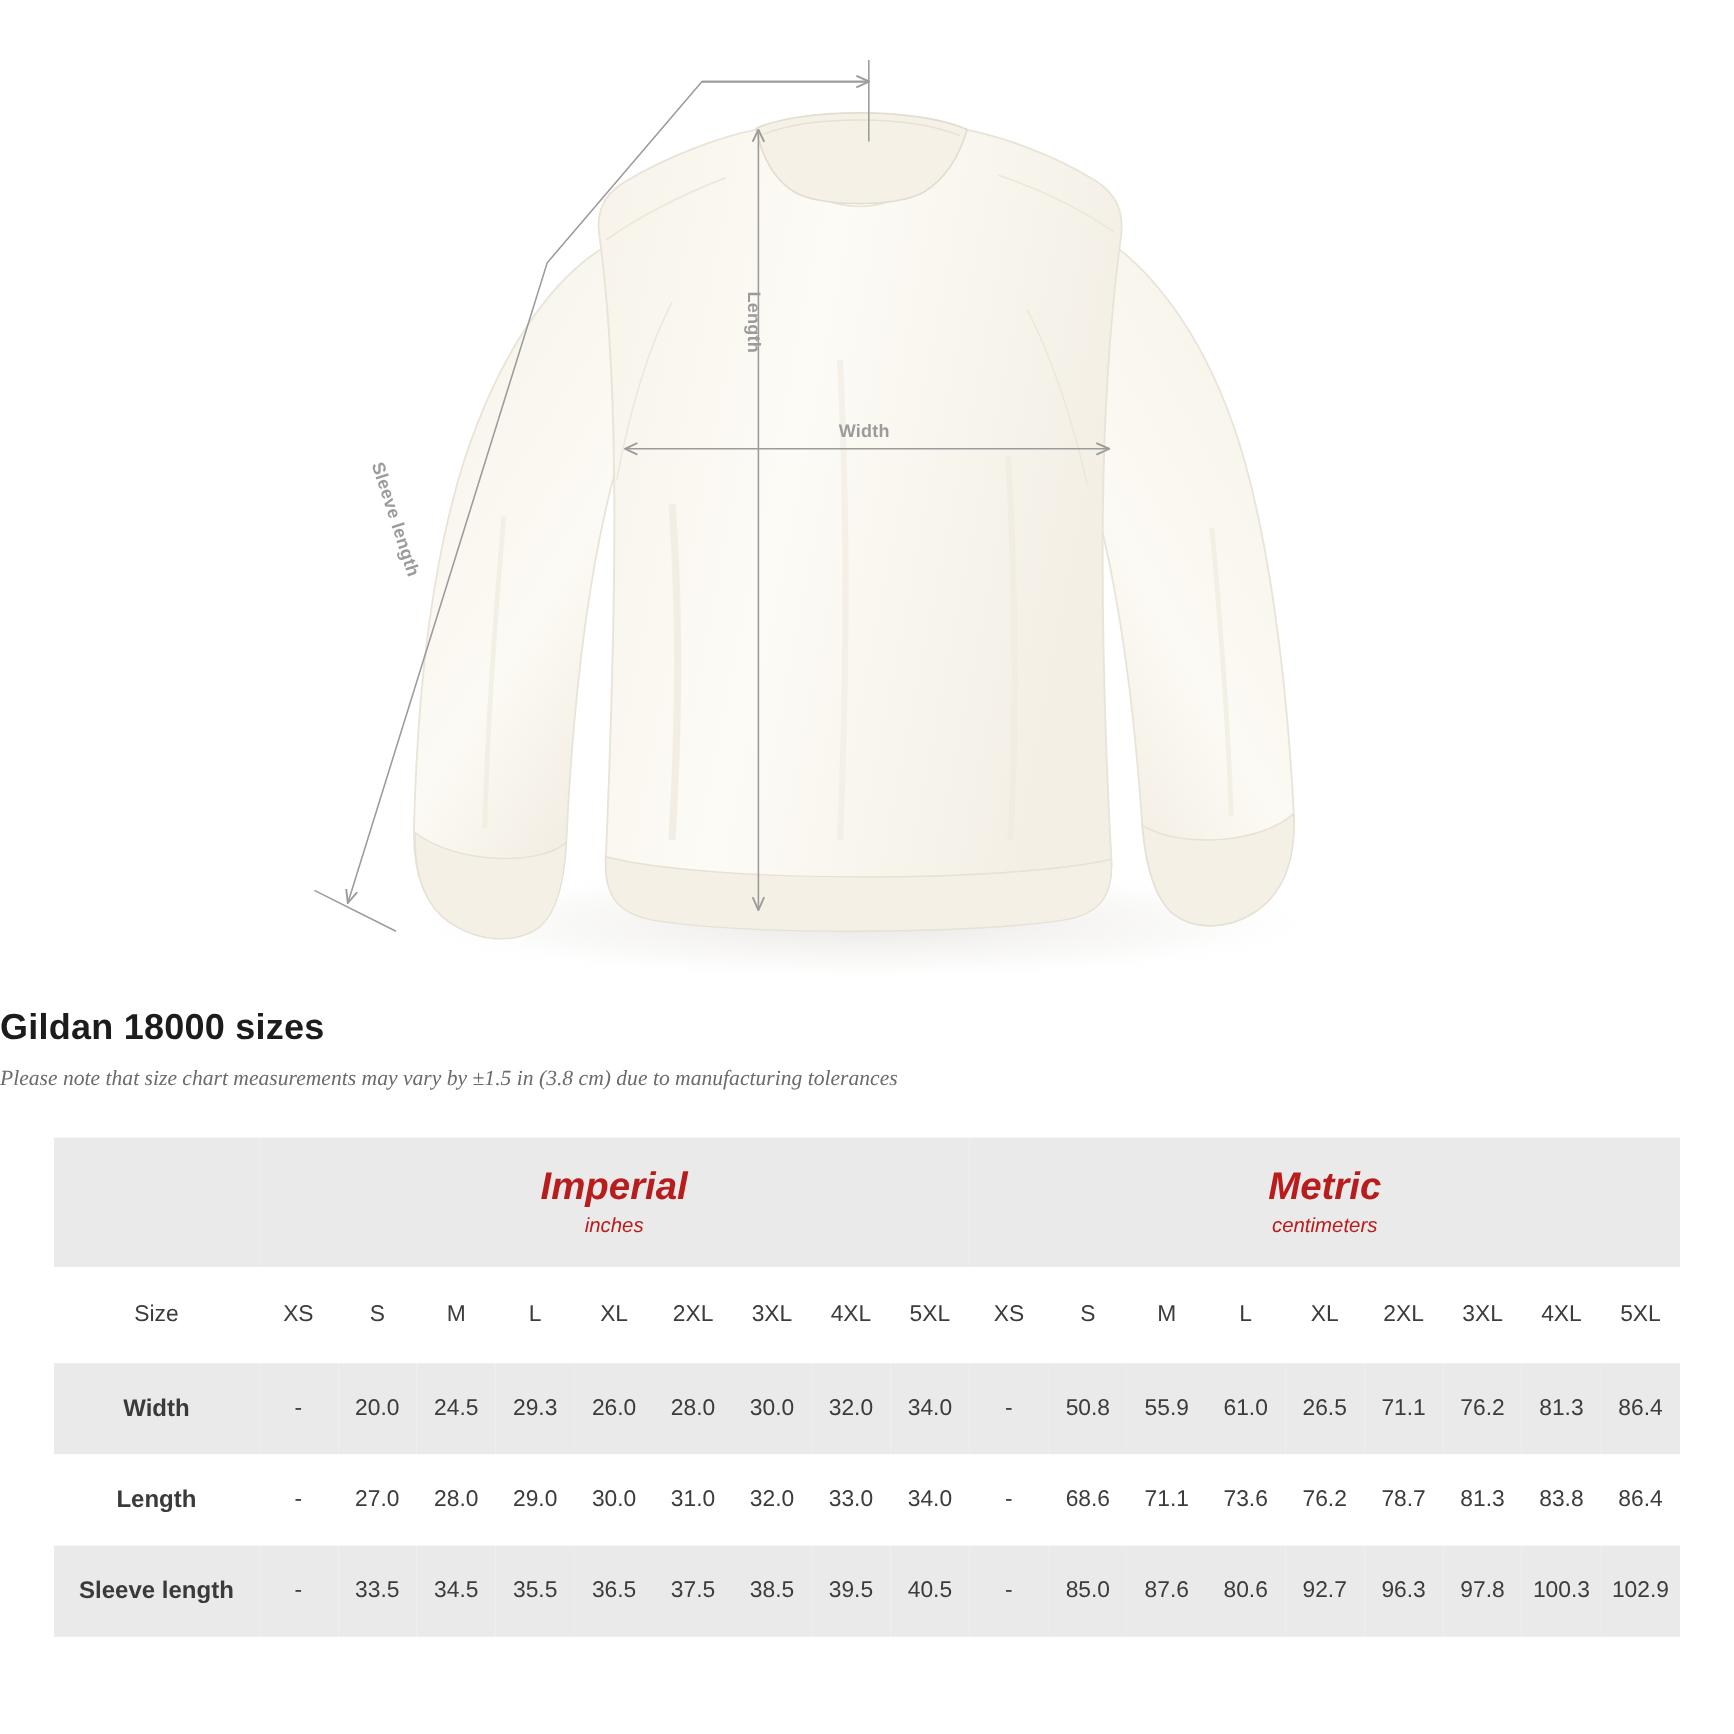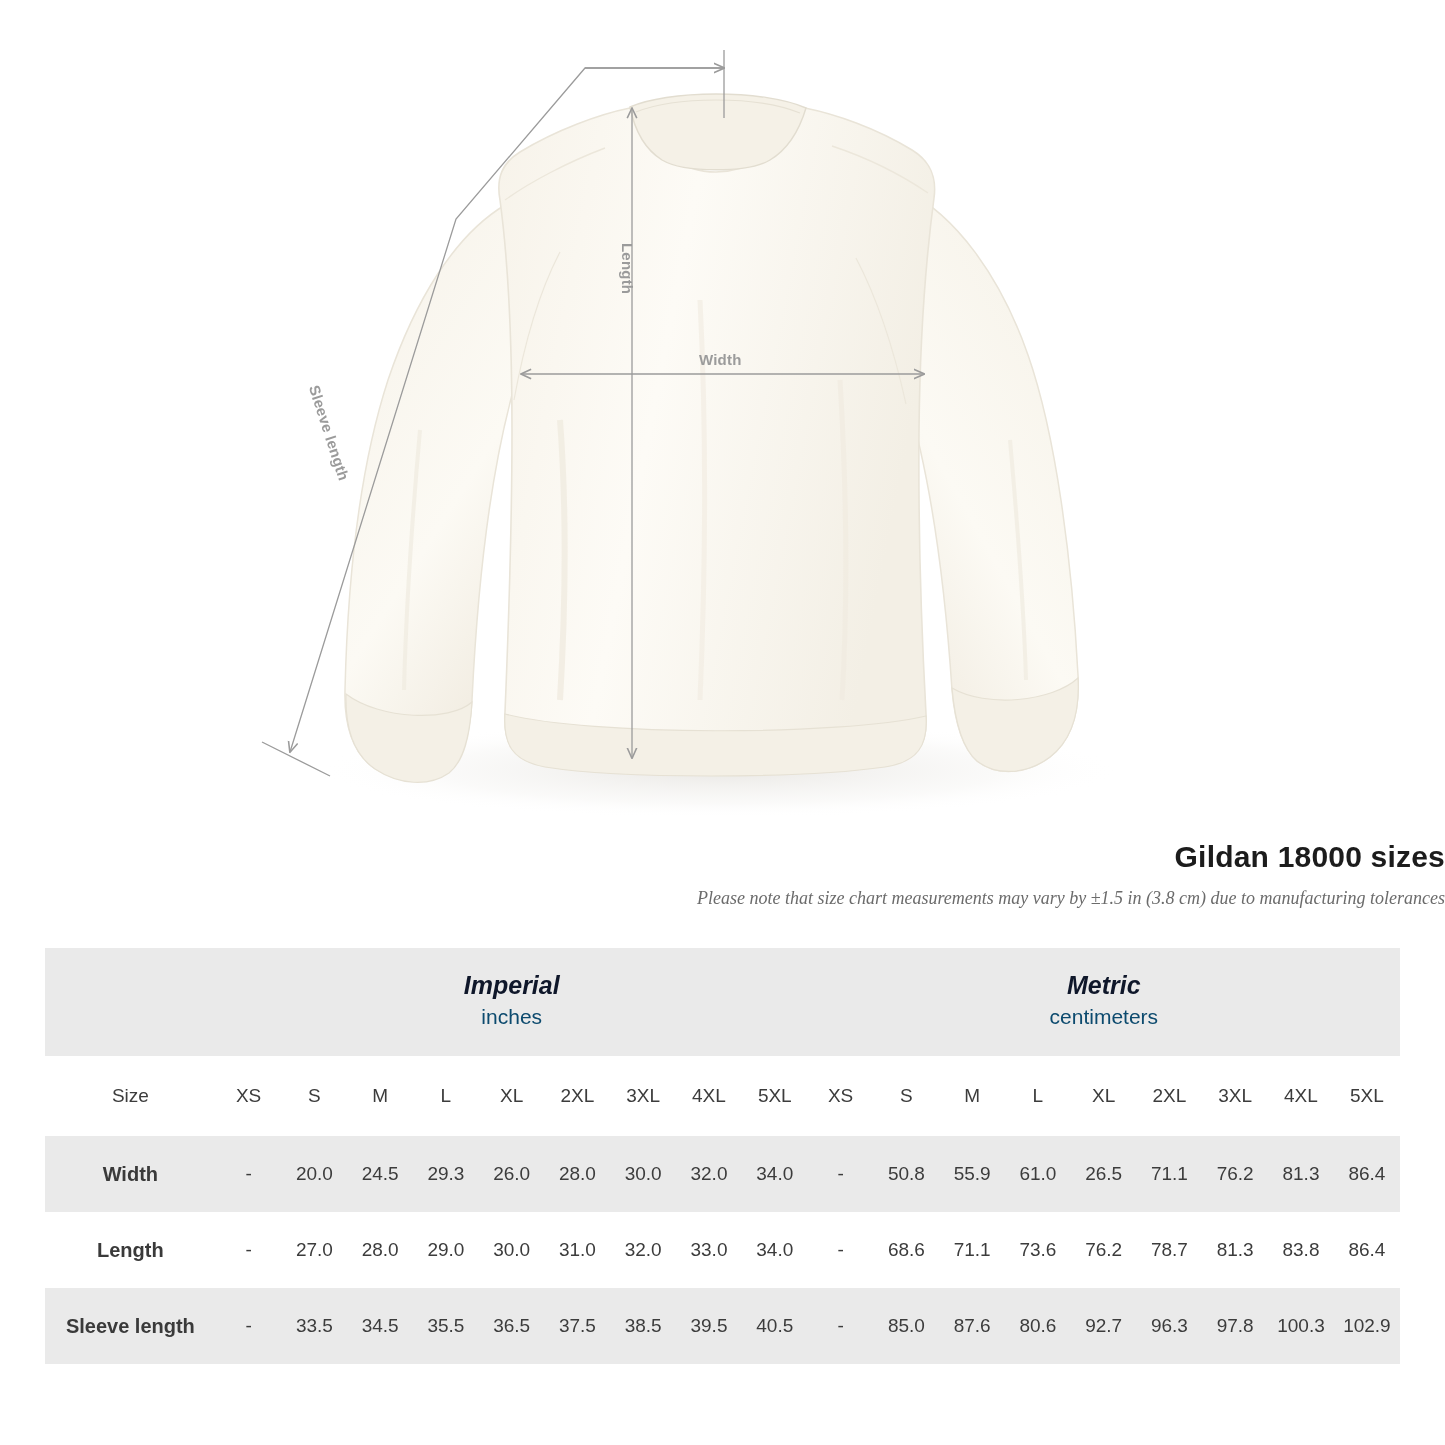--- a/index.html
+++ b/index.html
@@ -66,21 +66,21 @@
     transform-origin: left top;
     transform: rotate(72deg);
   }
 
   
   .heading-block {
     position: absolute;
     left: 0;
     top: 840px;
     width: 1445px;
-    text-align: right;
+    text-align: left;
   }
   .chart-title {
     font-size: 30px;
     font-weight: bold;
     color: #1c1c1c;
     margin: 0 0 14px 0;
     letter-spacing: 0.2px;
   }
   .chart-note {
     font-size: 18px;
@@ -109,29 +109,30 @@
     font-size: 19px;
     color: #3c3c3c;
   }
   
   .unit-row td {
     background: #eaeaea;
     height: 108px;
     padding: 0;
   }
   .unit-system {
-    font-size: 25px;
+    font-size: 32px;
     font-style: italic;
     font-weight: bold;
-    color: #0f172a;
+    color: #b91c1c;
     line-height: 1.2;
   }
   .unit-units {
-    font-size: 21px;
-    color: #0c4a6e;
+    font-size: 17px;
+    font-style: italic;
+    color: #b91c1c;
     line-height: 1.6;
   }
   .unit-row td.blank { background: #eaeaea; }
 
   .header-row td {
     background: #ffffff;
     height: 78px;
     font-size: 20px;
     color: #3a3a3a;
     margin-top: 44px;

